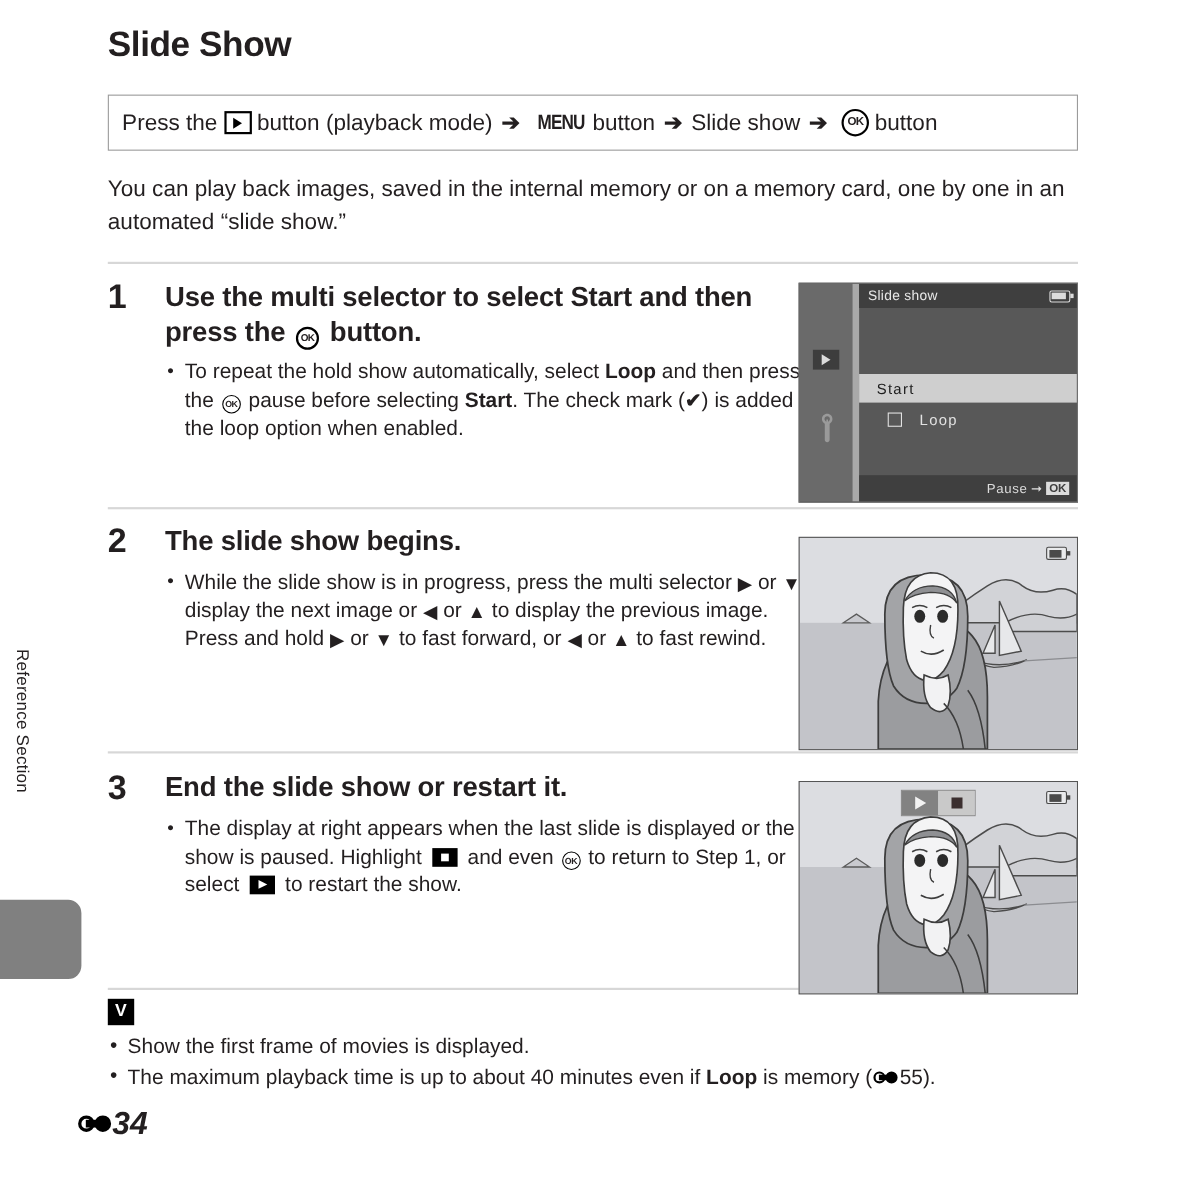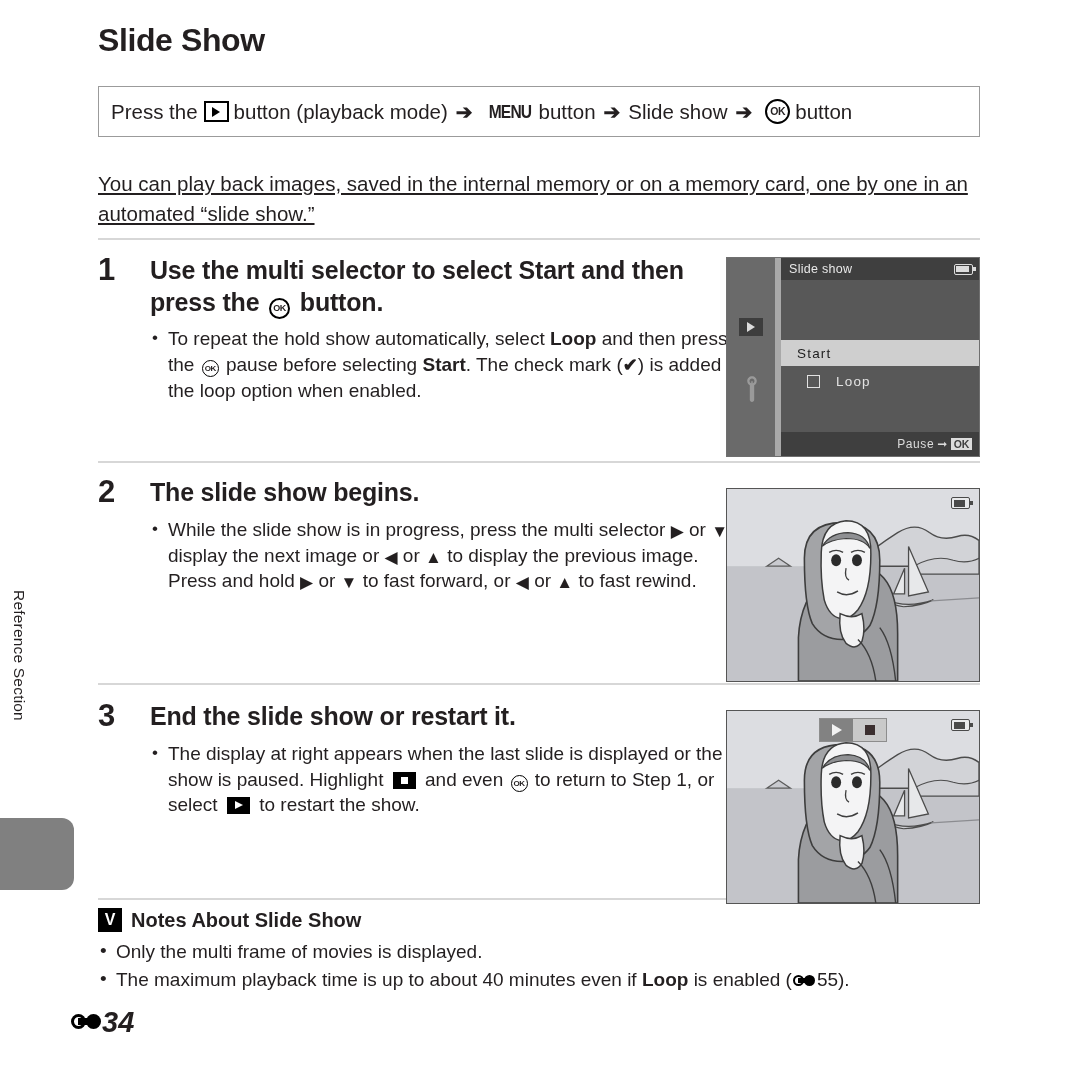--- a/index.html
+++ b/index.html
@@ -84,25 +84,24 @@
     width:21px;height:21px;border:2.2px solid #000;border-radius:50%;
     font-size:10.5px;font-weight:bold;letter-spacing:-0.5px;
     margin:0 5px;line-height:1;
   }
   .ico-ok.small{width:17px;height:17px;font-size:9px;border-width:2px;margin:0 3px;}
   .ico-ok.tiny{width:15px;height:15px;font-size:8px;border-width:1.8px;margin:0 2px;}
 
   
   .intro{
     position:absolute;
-    left:98px; top:169px;
+    left:98px; top:157px;
     width:884px;
     font-size:20.5px;
     line-height:30px;
-    text-decoration:underline;
   }
 
   
   .rule{position:absolute;left:98px;width:882px;height:1.5px;background:#d7d7d7;}
   .rule.r1{top:238px;}
   .rule.r2{top:461px;}
   .rule.r3{top:683px;}
   .rule.r4{top:898px;}
 
   
@@ -469,26 +468,25 @@
         </span>
       <span class="cbtn stop">
           <i></i>
         </span>
     </span>
   </div>
 
   <div class="notes">
     <div class="notes-head">
       <span class="badge-v">V</span>
-      <span>Notes About Slide Show</span>
     </div>
     <ul>
-      <li>Only the multi frame of movies is displayed.</li>
+      <li>Show the first frame of movies is displayed.</li>
       <li>
-        <span>The maximum playback time is up to about 40 minutes even if </span><b>Loop</b><span> is enabled (</span><span class="emark"><span class="c1"></span><span class="bar"></span><span class="c2"></span></span><span>55</span><span>).</span>
+        <span>The maximum playback time is up to about 40 minutes even if </span><b>Loop</b><span> is memory (</span><span class="emark"><span class="c1"></span><span class="bar"></span><span class="c2"></span></span><span>55</span><span>).</span>
       </li>
     </ul>
   </div>
 
   <div class="footer">
     <span class="emark big">
         <span class="c1"></span>
         <span class="bar"></span>
         <span class="c2"></span>
       </span>

